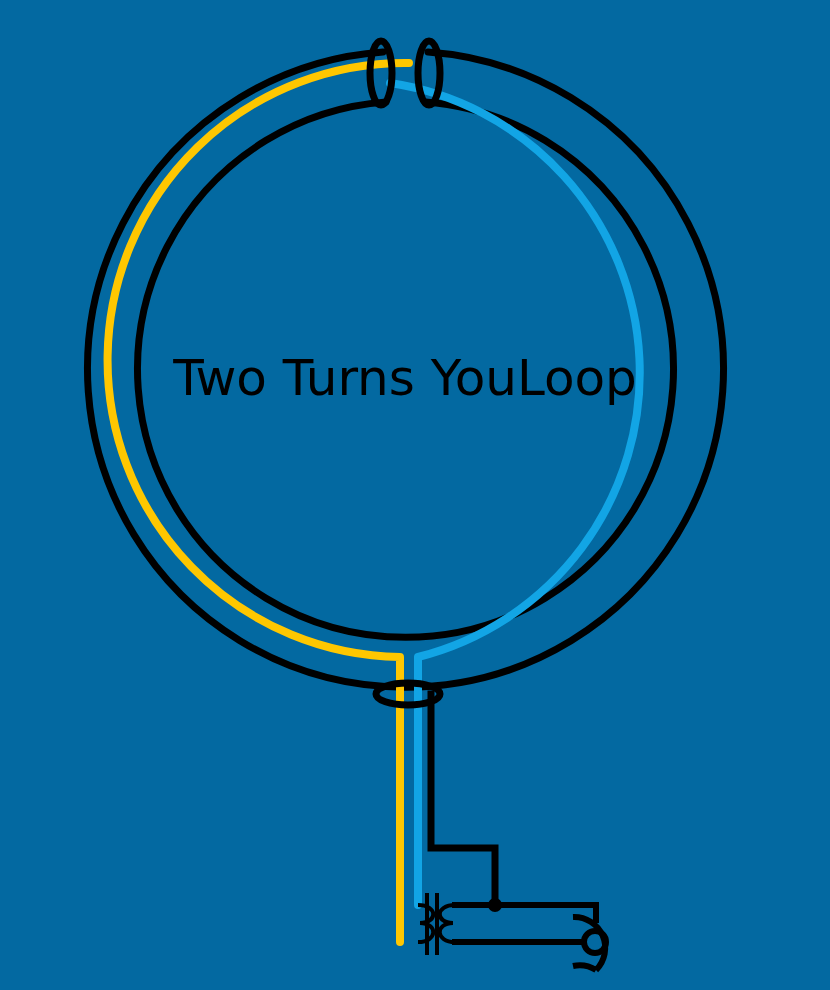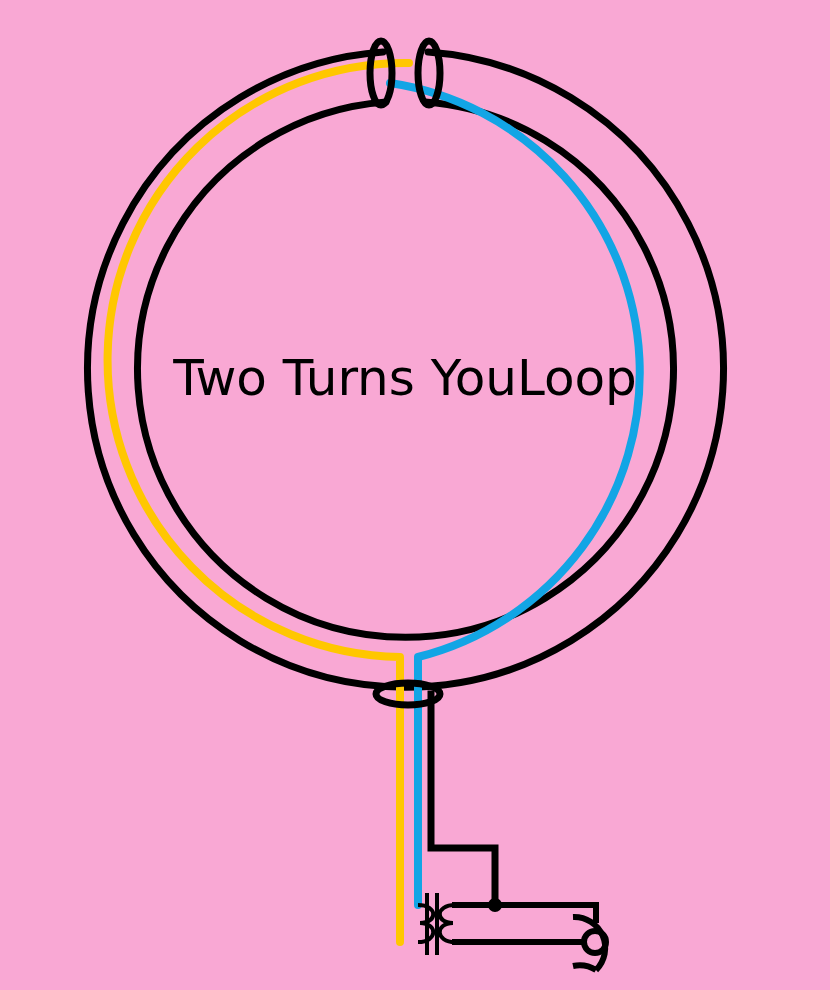--- a/index.html
+++ b/index.html
@@ -10,21 +10,21 @@
   body {
     width: 830px;
     height: 990px;
     font-family: "DejaVu Sans", "Liberation Sans", sans-serif;
     overflow: hidden;
   }
   #diagram-root {
     position: relative;
     width: 830px;
     height: 990px;
-    background: #f9a8d4;
+    background: #0369a1;
   }
   #diagram-svg {
     position: absolute;
     left: 0;
     top: 0;
     display: block;
   }
   .center-label {
     font-family: "DejaVu Sans", "Liberation Sans", sans-serif;
     font-size: 50px;

